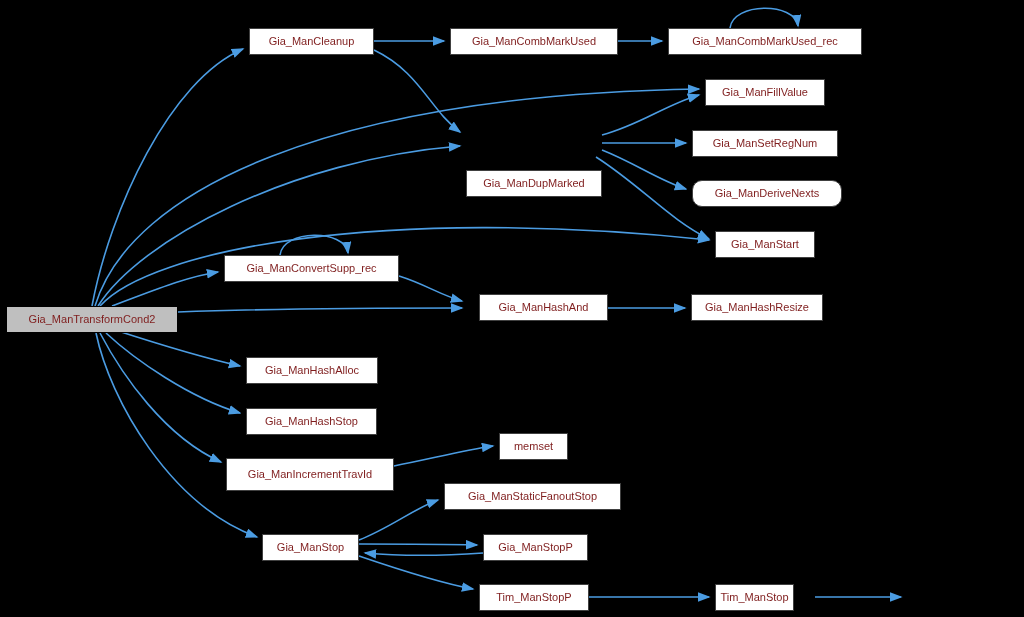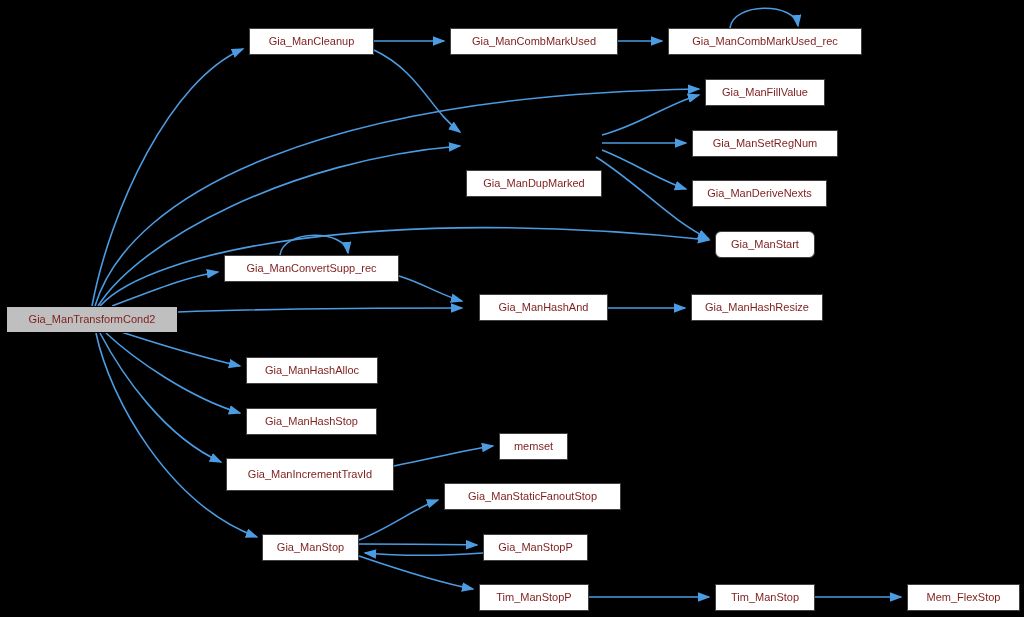--- a/index.html
+++ b/index.html
@@ -127,24 +127,24 @@
   </div>
   <div class="node" style="left:705px; top:79px; width:120px; height:27px;">
     <span>Gia_ManFillValue</span>
   </div>
   <div class="node" style="left:466px; top:130px; width:136px; height:27px;margin-top:40px;">
     <span>Gia_ManDupMarked</span>
   </div>
   <div class="node" style="left:692px; top:130px; width:146px; height:27px;">
     <span>Gia_ManSetRegNum</span>
   </div>
-  <div class="node" style="left:692px; top:180px; width:135px; height:27px;">
+  <div class="node" style="left:692px; top:180px; width:150px; height:27px;border-radius:10px;">
     <span>Gia_ManDeriveNexts</span>
   </div>
-  <div class="node" style="left:715px; top:231px; width:100px; height:27px;border-radius:6px;">
+  <div class="node" style="left:715px; top:231px; width:100px; height:27px;">
     <span>Gia_ManStart</span>
   </div>
   <div class="node" style="left:224px; top:255px; width:175px; height:27px;">
     <span>Gia_ManConvertSupp_rec</span>
   </div>
   <div class="node" style="left:468px; top:294px; width:129px; height:27px;margin-left:11px;">
     <span>Gia_ManHashAnd</span>
   </div>
   <div class="node" style="left:691px; top:294px; width:132px; height:27px;">
     <span>Gia_ManHashResize</span>
@@ -166,20 +166,17 @@
   </div>
   <div class="node" style="left:262px; top:534px; width:97px; height:27px;">
     <span>Gia_ManStop</span>
   </div>
   <div class="node" style="left:483px; top:534px; width:105px; height:27px;">
     <span>Gia_ManStopP</span>
   </div>
   <div class="node" style="left:479px; top:584px; width:110px; height:27px;">
     <span>Tim_ManStopP</span>
   </div>
-  <div class="node" style="left:715px; top:584px; width:100px; height:27px;text-align:right;">
+  <div class="node" style="left:715px; top:584px; width:79px; height:27px;text-align:right;">
     <span>Tim_ManStop</span>
-  </div>
-  <div class="node" style="left:907px; top:584px; width:113px; height:27px;">
-    <span>Mem_FlexStop</span>
   </div>
 
 </div>
 
 </body></html>

